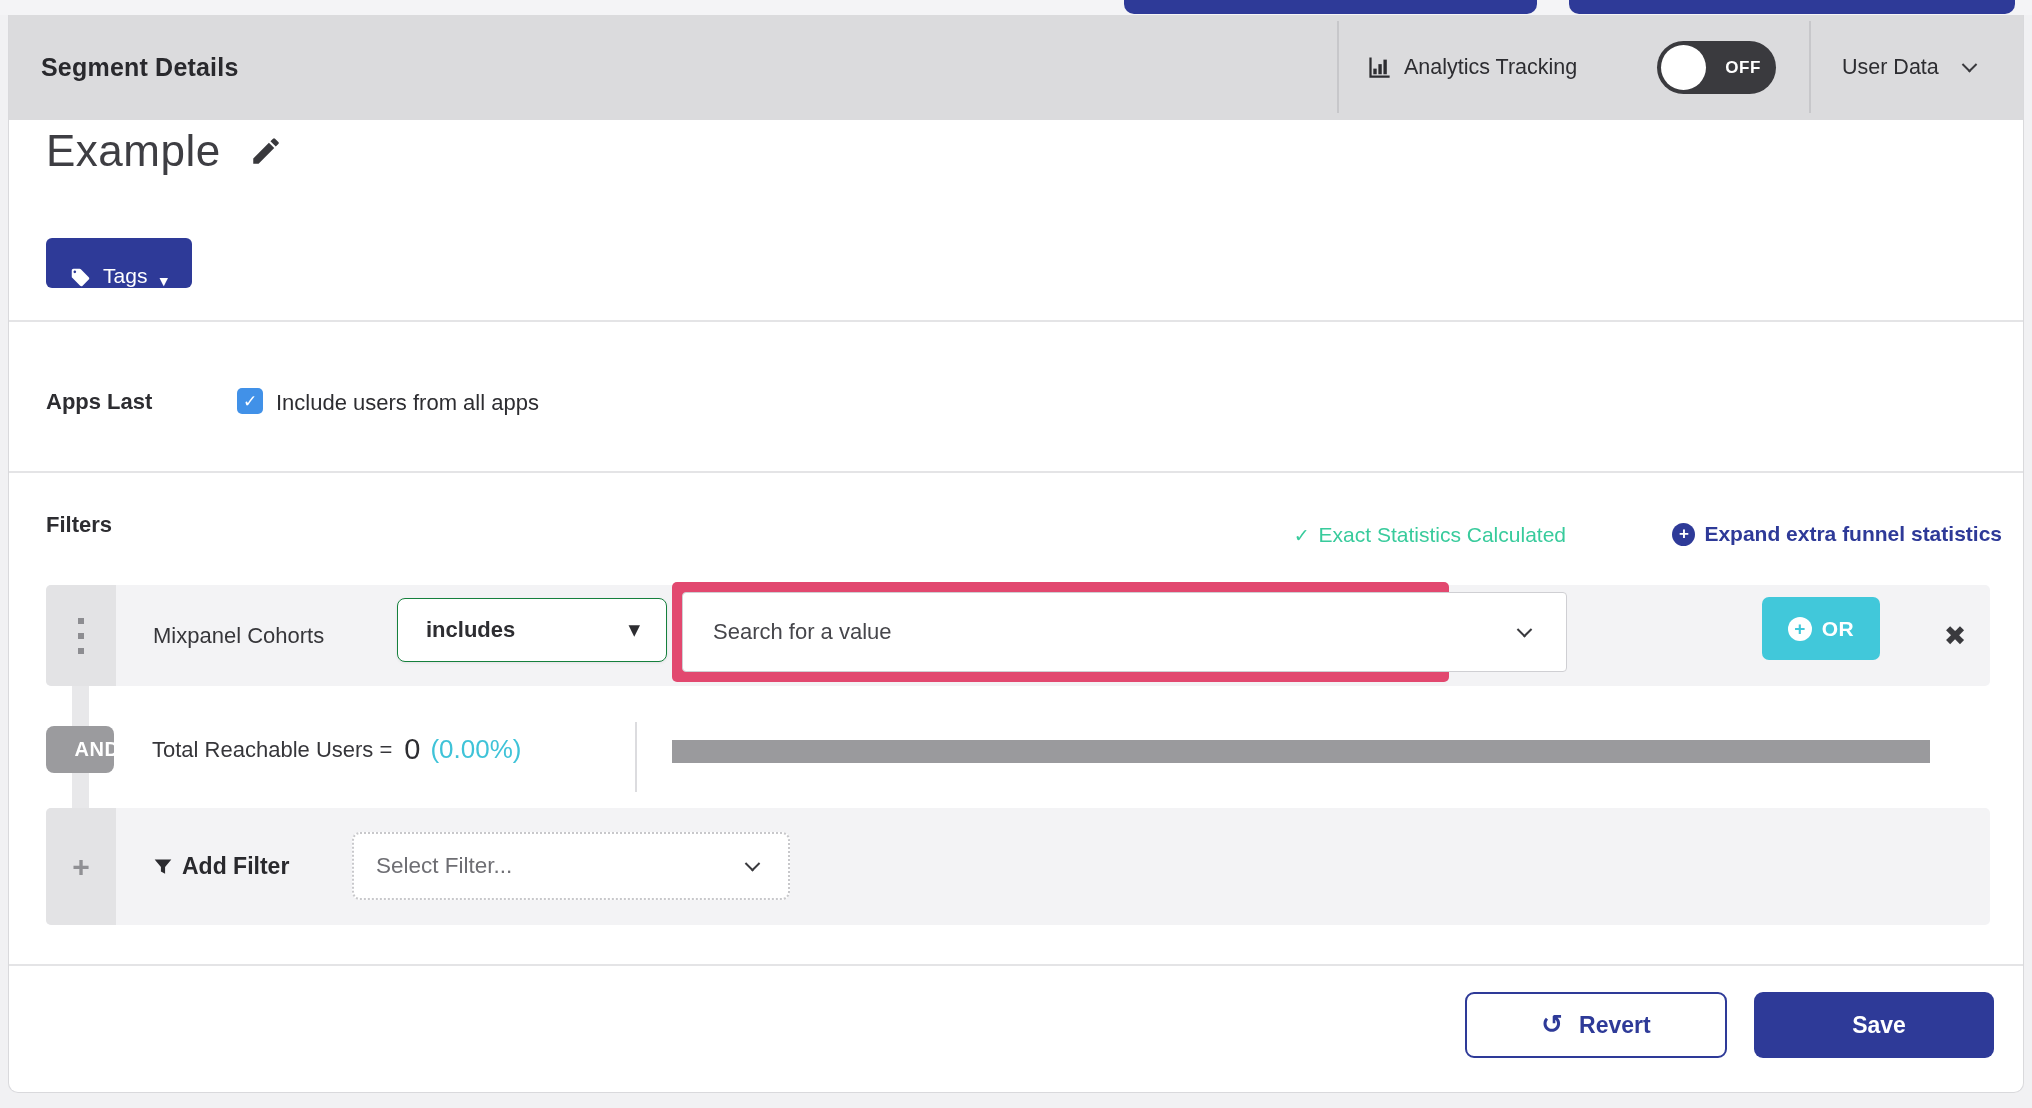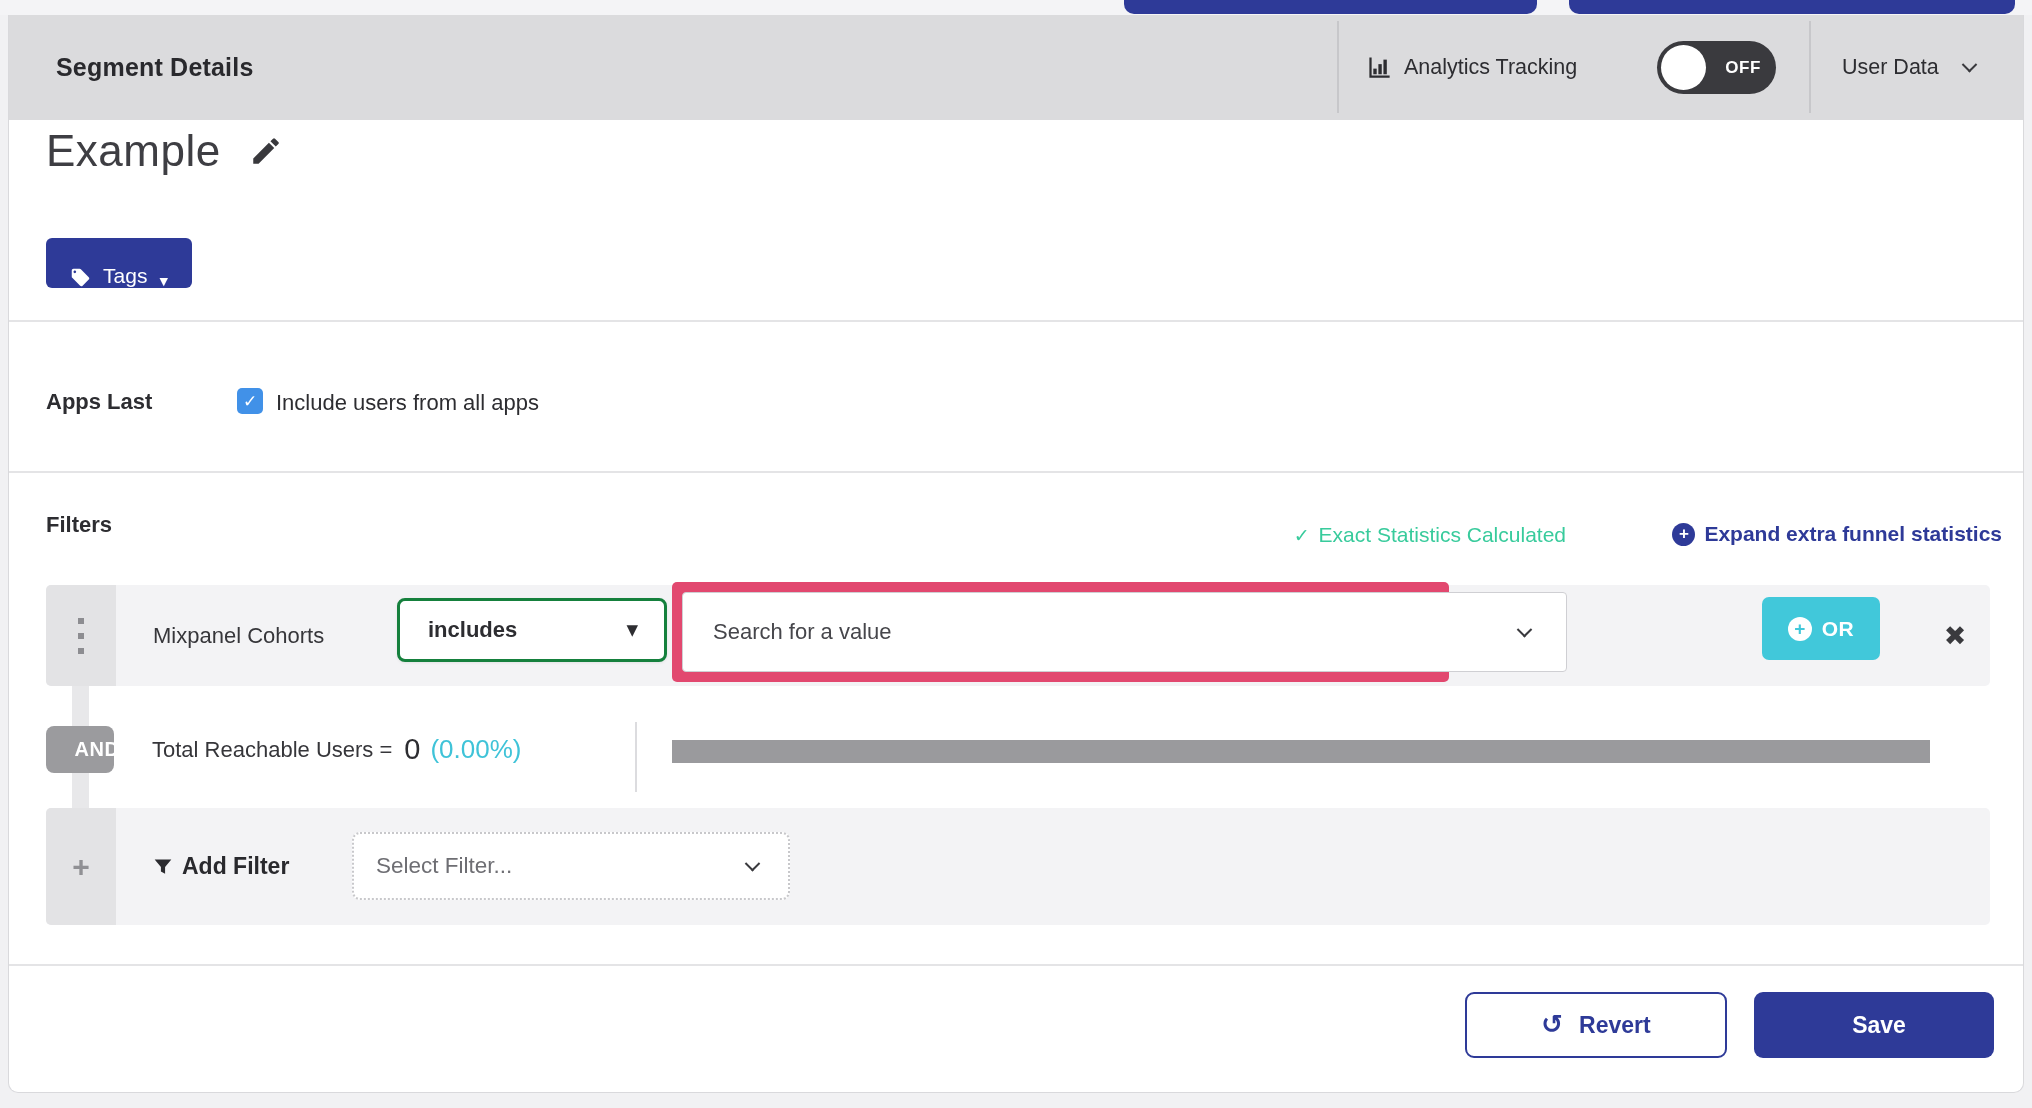--- a/index.html
+++ b/index.html
@@ -19,21 +19,21 @@
   .cut-pill.p2 { left:1569px; width:446px; }
 
   
   .card { position:absolute; left:8px; top:15px; width:2016px; height:1078px; background:#ffffff;
           border:1px solid #d9d9dc; border-top:none; border-radius:0 0 10px 10px; z-index:1; }
 
   .abs { position:absolute; z-index:4; }
 
   
   .header-bar { position:absolute; left:9px; top:15px; width:2014px; height:105px; background:#dbdbdd; z-index:2; }
-  .hdr-title { left:56px; top:15px; height:105px; display:flex; align-items:center;
+  .hdr-title { left:41px; top:15px; height:105px; display:flex; align-items:center;
                font-size:25px; font-weight:bold; color:#29292d; letter-spacing:0.2px; }
   .vline { position:absolute; width:2px; background:#c7c7ca; z-index:4; }
   .vl1 { left:1337px; top:21px; height:92px; }
   .vl2 { left:1809px; top:21px; height:92px; }
   .analytics { left:1366px; top:15px; height:105px; display:flex; align-items:center; gap:11px; }
   .analytics-label { font-size:21.5px; color:#2d2d31; }
   .toggle { left:1657px; top:41px; width:119px; height:53px; border-radius:27px; background:#3a3a3e; cursor:pointer; }
   .knob { position:absolute; left:4px; top:4px; width:45px; height:45px; border-radius:50%; background:#ffffff; }
   .toggle-state { position:absolute; right:15px; top:0; line-height:53px; color:#ffffff;
                   font-weight:bold; font-size:17px; letter-spacing:0.6px; }
@@ -76,21 +76,21 @@
   
   .filter-row { left:46px; top:585px; width:1944px; height:101px; background:#f3f3f5; border-radius:5px; }
   .handle-col { position:absolute; left:0; top:0; width:70px; background:#e3e3e5;
                 border-radius:5px 0 0 5px; display:flex; flex-direction:column; align-items:center;
                 justify-content:center; gap:9px; cursor:grab; }
   .handle-col.h1 { height:101px; }
   .handle-col.h2 { height:117px; border-radius:5px 0 0 5px; }
   .dot { width:6px; height:6px; background:#8d8d91; }
   .field-label { position:absolute; left:107px; top:0; line-height:101px; font-size:22px; color:#36363a; }
   .op-select { position:absolute; left:351px; top:13px; width:270px; height:64px; background:#fff;
-               border:3px solid #15803d; border-radius:8px; box-shadow:0 1px 3px rgba(0,0,0,0.07);
+               border:1px solid #15803d; border-radius:8px; box-shadow:0 1px 3px rgba(0,0,0,0.07);
                display:flex; align-items:center; cursor:pointer; }
   .op-text { margin-left:28px; font-size:22px; font-weight:600; color:#2d2d31; }
   .op-caret { position:absolute; right:26px; font-size:15px; color:#2d2d31; font-family:"DejaVu Sans", sans-serif; }
   .pink-wrap { position:absolute; left:626px; top:-3px; width:777px; height:100px; background:#e2486f; border-radius:5px; }
   .value-select { position:absolute; left:10px; top:10px; width:885px; height:80px; background:#fff;
                   border:1px solid #cfcfd3; border-radius:4px; display:flex; align-items:center; cursor:pointer; }
   .value-placeholder { margin-left:30px; font-size:22px; color:#46464b; }
   .value-chev { position:absolute; right:36px; }
   .or-btn { position:absolute; left:1716px; top:12px; width:118px; height:63px; background:#41c8da;
             border-radius:7px; display:flex; align-items:center; justify-content:center; gap:10px;

